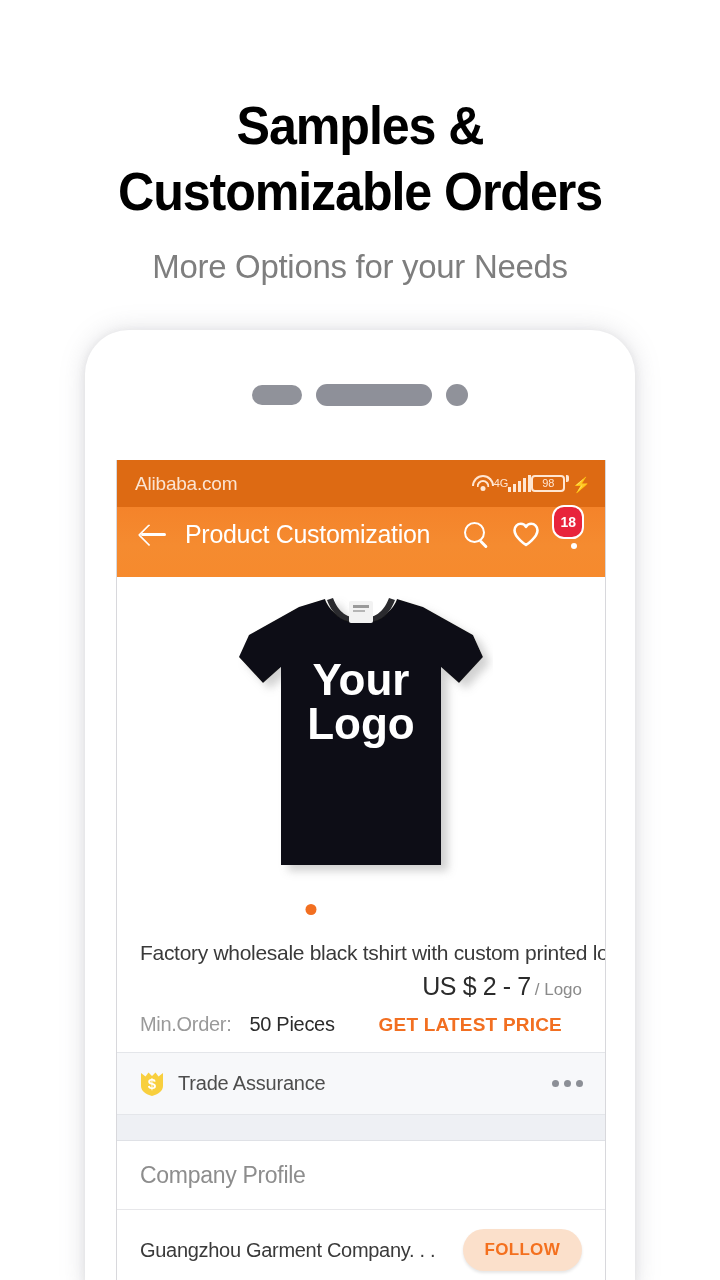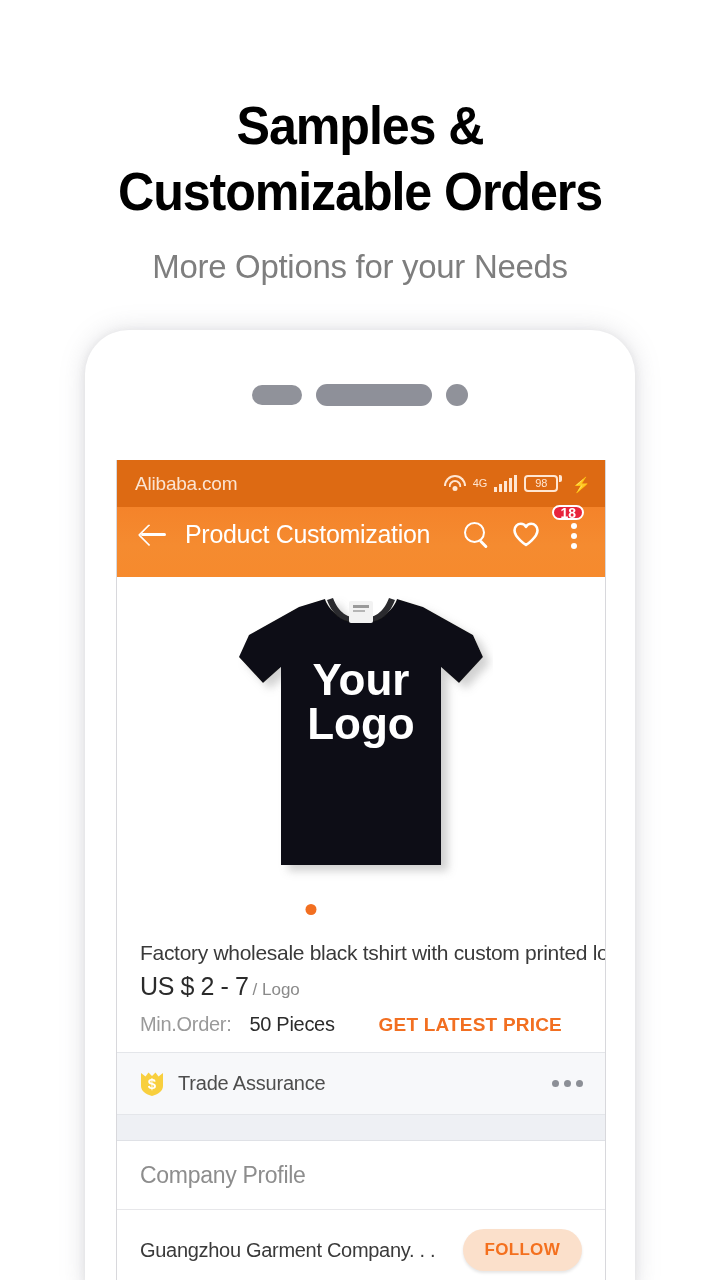--- a/index.html
+++ b/index.html
@@ -62,21 +62,21 @@
     border-right:1px solid #d8d8dc;
   }
 
   
   .statusbar {
     height:47px; background:#dd6a13;
     display:flex; align-items:center; justify-content:space-between;
     padding:0 14px 0 18px;
   }
   .sb-brand { color:#fbe4d2; font-size:19px; letter-spacing:-0.2px; }
-  .sb-icons { display:flex; align-items:flex-end; gap:7px; }
+  .sb-icons { display:flex; align-items:flex-end; }
   .ico-wifi { width:22px; height:17px; position:relative; }
   .ico-wifi span { position:absolute; left:50%; transform:translateX(-50%);
     border:2px solid #ffe6d2; border-bottom:none; border-radius:50% 50% 0 0 / 100% 100% 0 0;
     background:transparent; }
   .ico-wifi .w1 { width:22px; height:11px; top:0; }
   .ico-wifi .w2 { width:13px; height:7px; top:5px; }
   .ico-wifi .w3 { width:5px; height:5px; top:11px; border-radius:50%; border:none; background:#ffe6d2; }
   .net-lbl { color:#ffe6d2; font-size:11px; line-height:11px; align-self:flex-start; margin-top:3px; }
   .bars { display:flex; align-items:flex-end; gap:2px; height:17px; }
   .bars i { width:3px; background:#ffe6d2; display:block; }
@@ -107,40 +107,40 @@
     border:2.6px solid #fff; border-radius:50%; }
   .ic-search::after { content:""; position:absolute; left:17px; top:18px; width:10px; height:2.6px;
     background:#fff; border-radius:2px; transform:rotate(45deg); transform-origin:left center; }
   .ic-heart { width:28px; height:26px; position:relative; cursor:pointer; }
   .ic-heart svg { position:absolute; left:0; top:1px; }
   .ic-more { width:26px; height:30px; position:relative; cursor:pointer; }
   .ic-more i { position:absolute; left:9px; width:6px; height:6px; border-radius:50%; background:#fff; }
   .ic-more i:nth-child(1){ top:4px; } .ic-more i:nth-child(2){ top:14px; } .ic-more i:nth-child(3){ top:24px; }
   .badge {
     position:absolute; right:4px; top:-14px;
-    min-width:31px; height:15px; padding:0 6px;
+    min-width:31px; height:34px; padding:0 6px;
     background:#e8243c; border:2.5px solid #ffffff; border-radius:12px;
     color:#fff; font-size:14px; font-weight:bold;
     display:flex; align-items:center; justify-content:center;
   }
 
   
   .prod-img { height:348px; background:#ffffff; position:relative; }
   .tshirt-wrap { position:absolute; left:50%; top:10px; transform:translateX(-50%); width:264px; height:300px; }
   .carousel-dots {
     position:absolute; left:50%; transform:translateX(-50%); bottom:10px;
     display:flex; gap:14px; z-index:4;
   }
   .carousel-dots i { width:11px; height:11px; border-radius:50%; background:#ffffff; display:block; cursor:pointer; }
   .carousel-dots i.active { background:#f26f21; }
 
   
   .prod-info { padding:14px 23px 16px 23px; background:#fff; }
   .p-name { font-size:21px; color:#3a3a3a; line-height:27px; letter-spacing:-0.3px; white-space:nowrap; }
-  .p-price-row { margin-top:6px; display:flex; align-items:baseline; }
+  .p-price-row { margin-top:6px; display:flex; align-items:baseline;justify-content:flex-end; }
   .p-price { font-size:25px; color:#2b2b2b; letter-spacing:-0.4px; }
   .p-unit { font-size:17px; color:#8a8a8a; margin-left:4px; }
   .p-min-row { margin-top:12px; display:flex; align-items:center; }
   .p-min-lbl { font-size:20px; color:#9a9a9a; letter-spacing:-0.3px; }
   .p-min-val { font-size:20px; color:#2b2b2b; margin-left:18px; letter-spacing:-0.3px; }
   .p-latest { font-size:19px; color:#f26f21; font-weight:bold; margin-left:44px; letter-spacing:0.2px; cursor:pointer; }
 
   
   .ta-row {
     height:63px; background:#f7f8fa;

